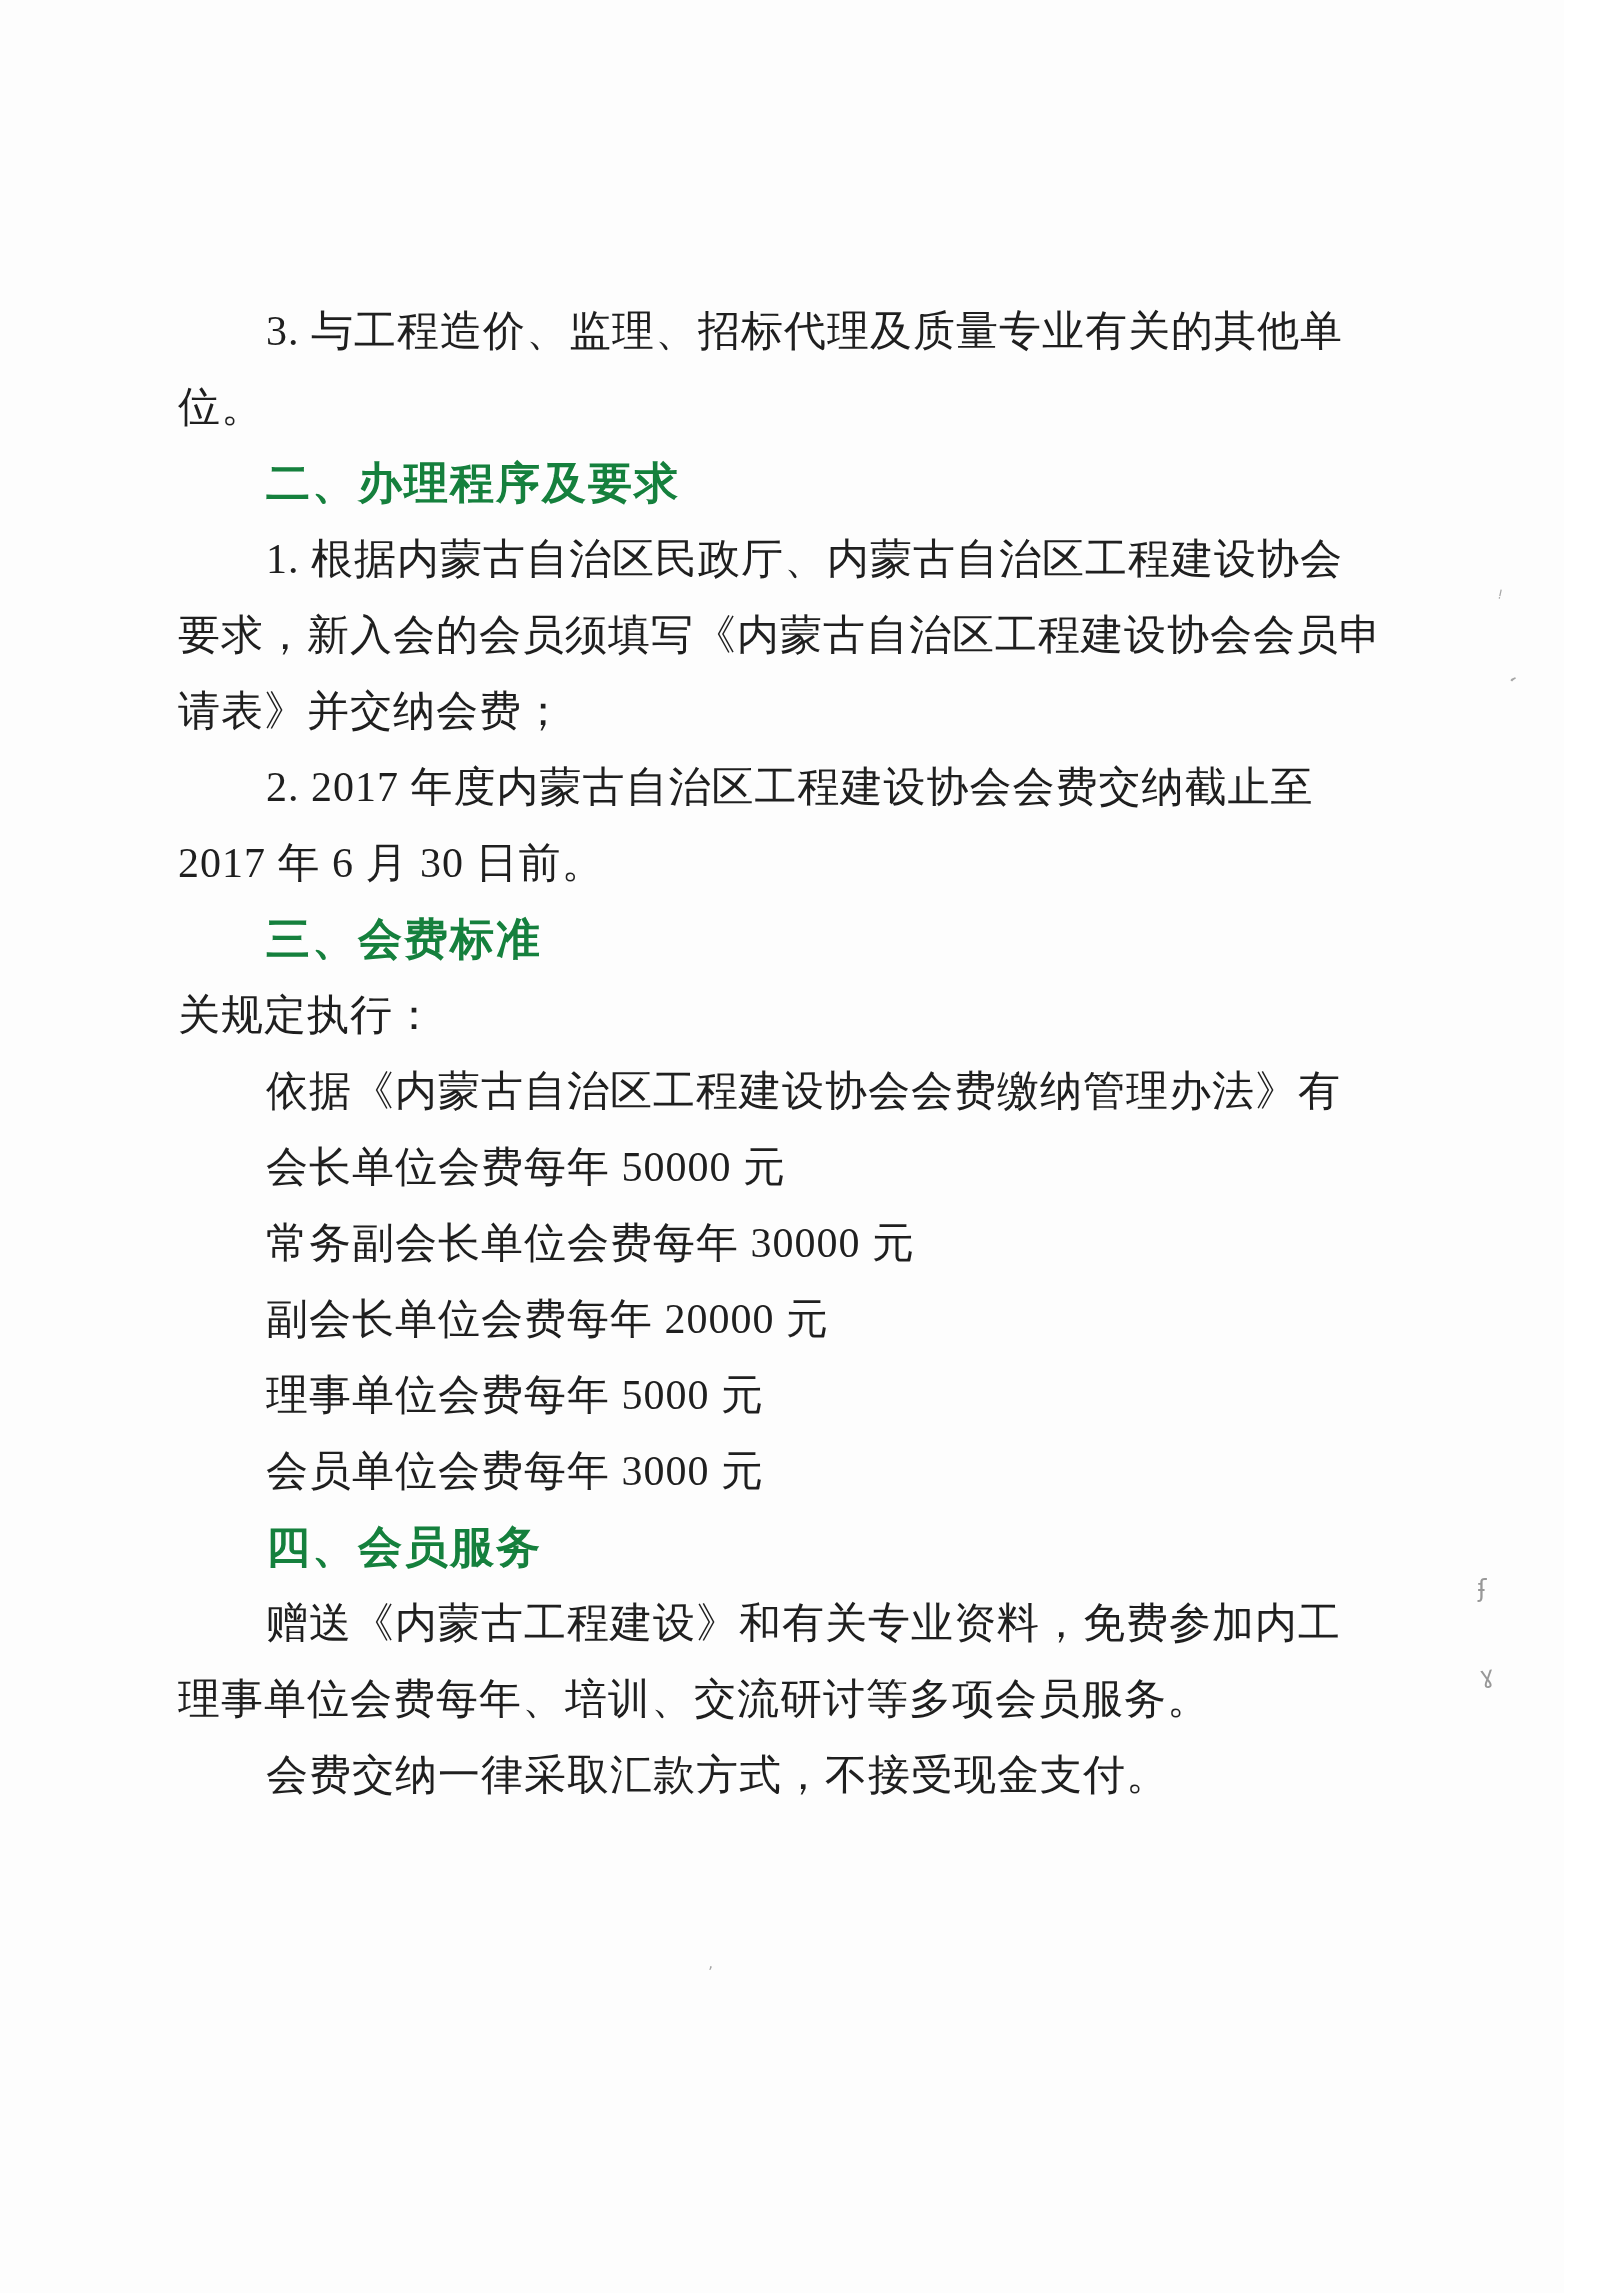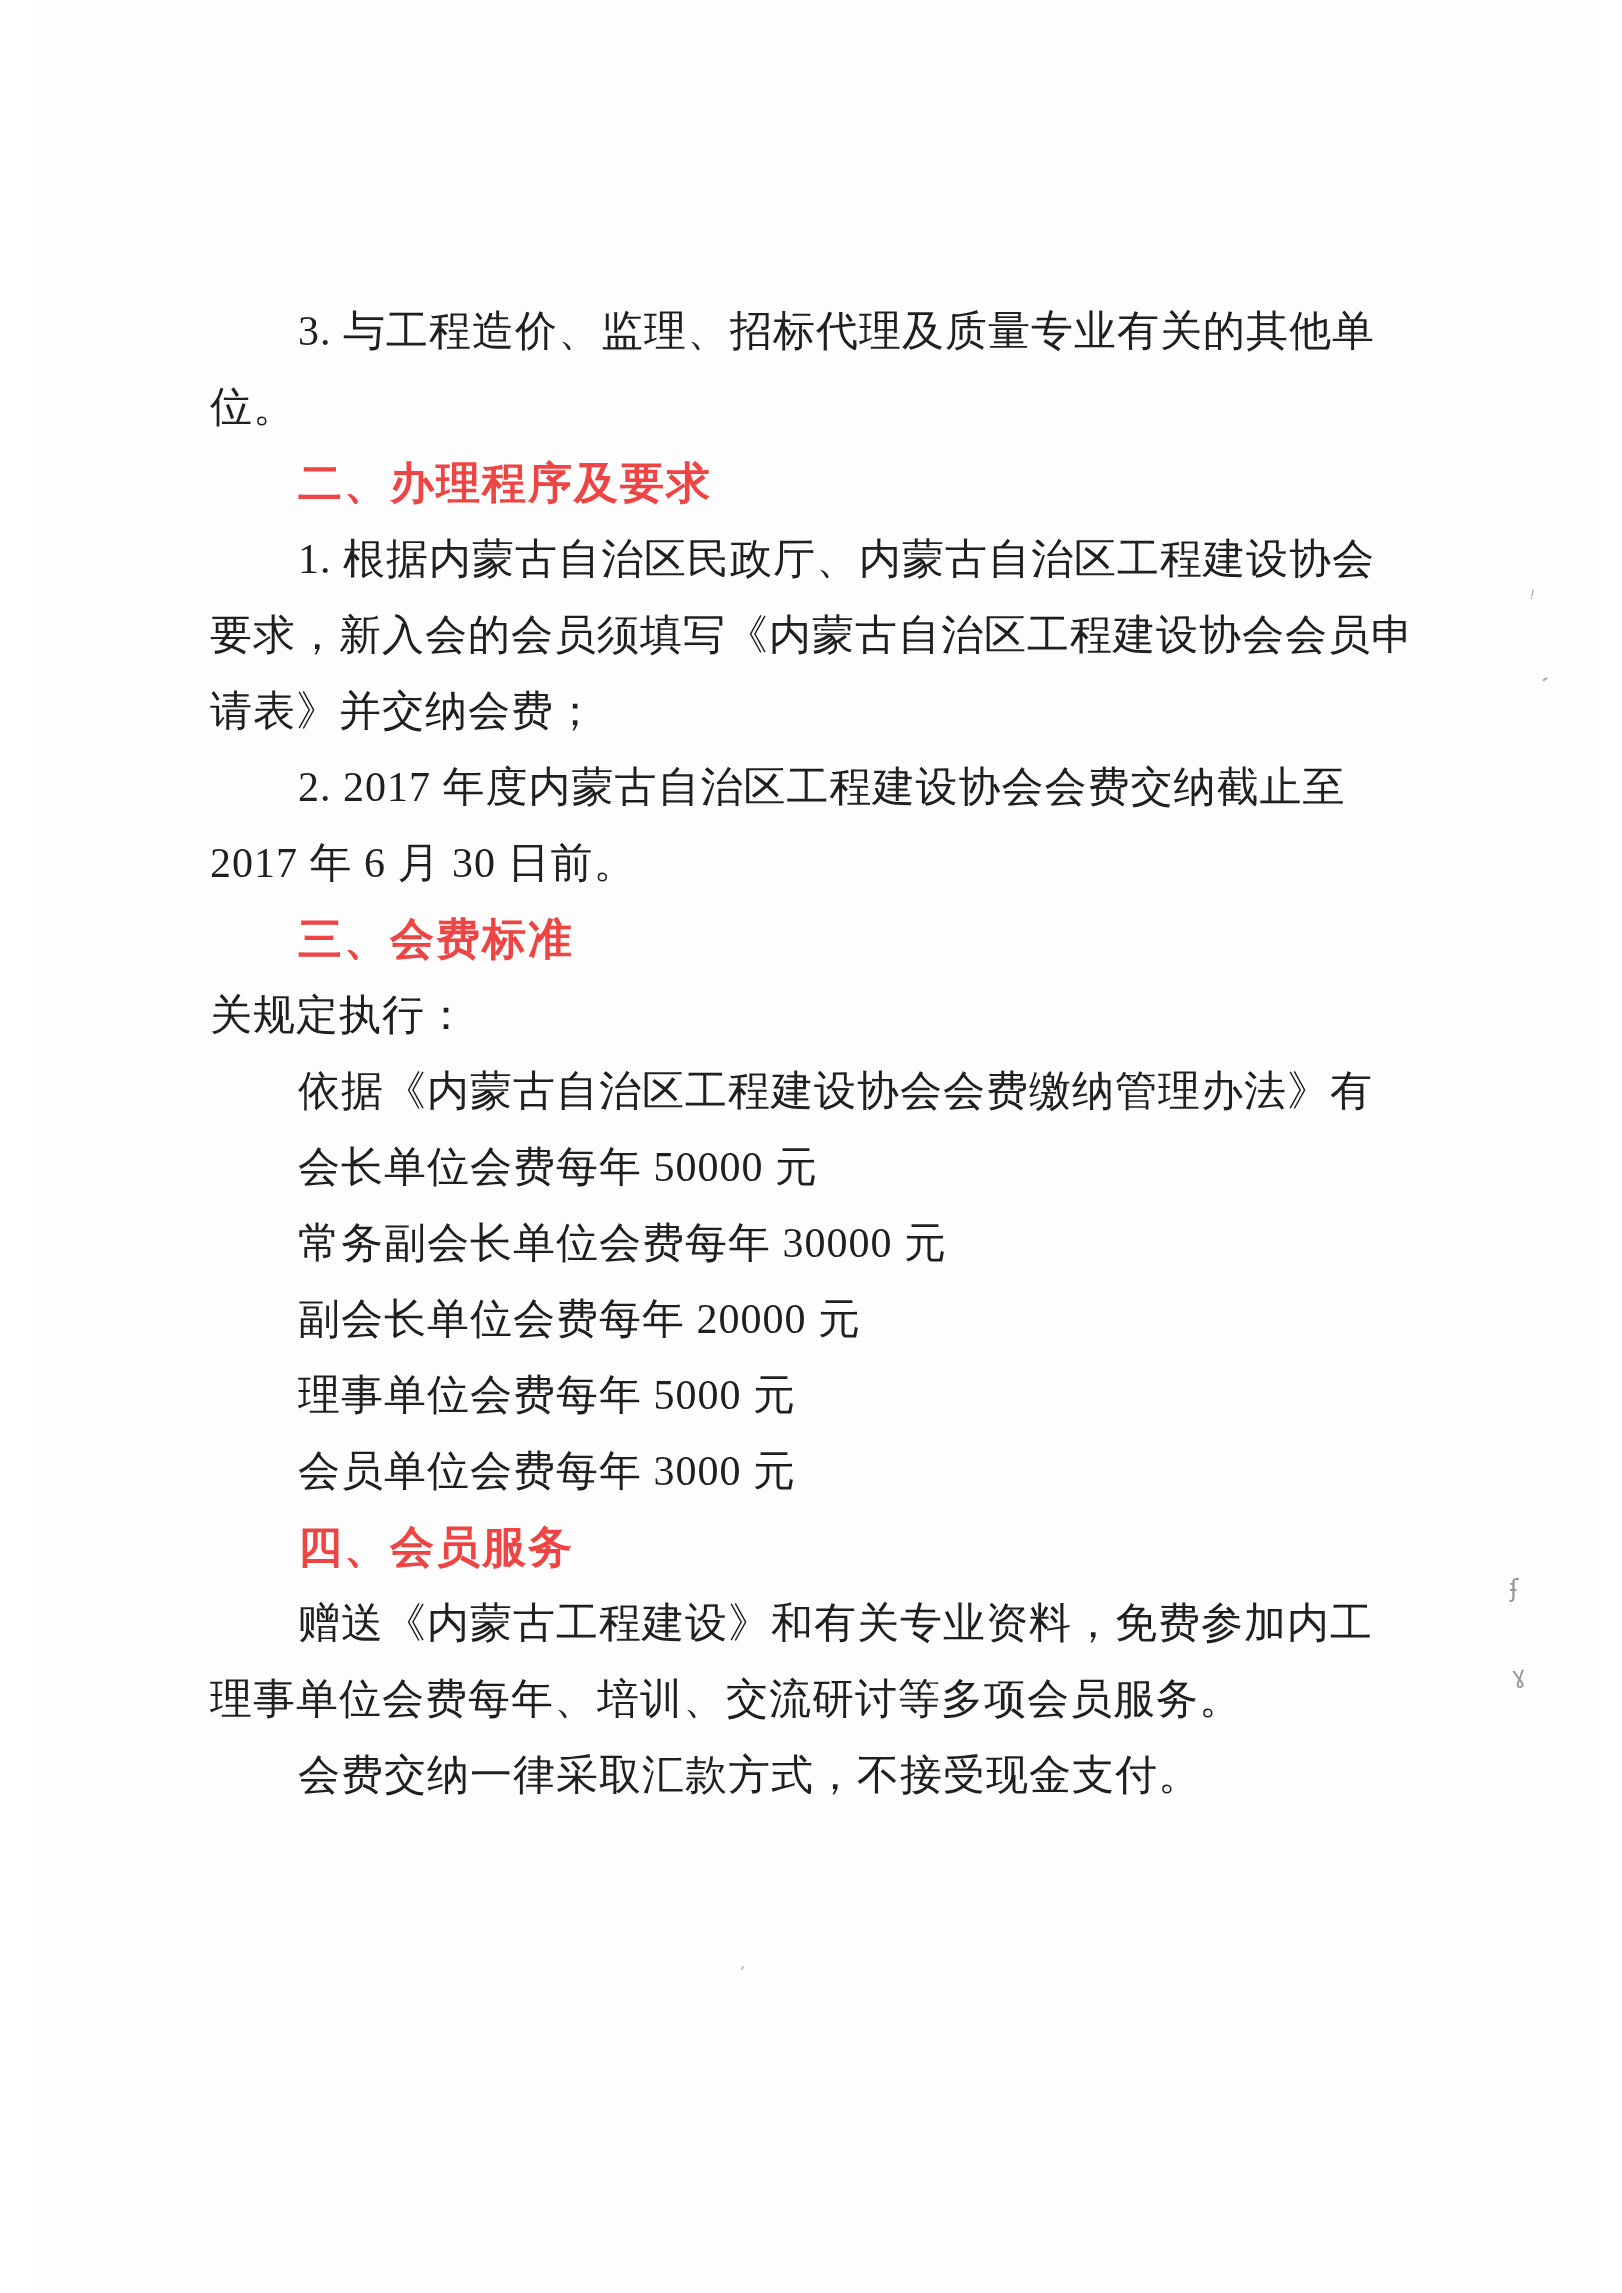--- a/index.html
+++ b/index.html
@@ -4,21 +4,20 @@
 <style>
   * { margin: 0; padding: 0; box-sizing: border-box; }
   html, body { background: #ffffff; }
   .page {
     position: relative;
     width: 1564px;
     height: 2294px;
     background: #fdfdfd;
     overflow: hidden;
     font-family: "Liberation Serif", "DejaVu Serif", serif;
-    margin-left: 32px;
   }
   .textblock {
     position: absolute;
     left: 178px;
     top: 293px;
     width: 1188px;
   }
   .line {
     display: flex;
     align-items: center;
@@ -26,21 +25,21 @@
     font-size: 42px;
     letter-spacing: 1px;
     color: #1f1f1f;
     white-space: pre;
   }
   .line.indent { padding-left: 88px; }
   .line.heading {
     font-family: "Liberation Sans", "DejaVu Sans", sans-serif;
     font-weight: 700;
     font-size: 44px;
-    color: #ef4444;
+    color: #15803d;
     letter-spacing: 2px;
   }
   .scan-vline {
     position: absolute;
     left: 1579px;
     top: 419px;
     width: 2px;
     height: 1874px;
     background: #ededed;
   }

